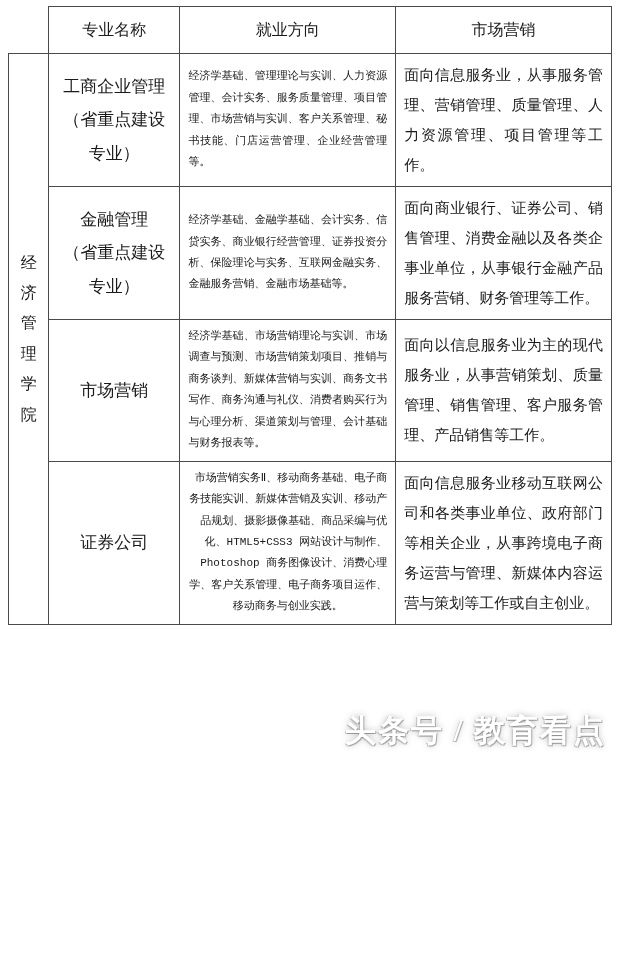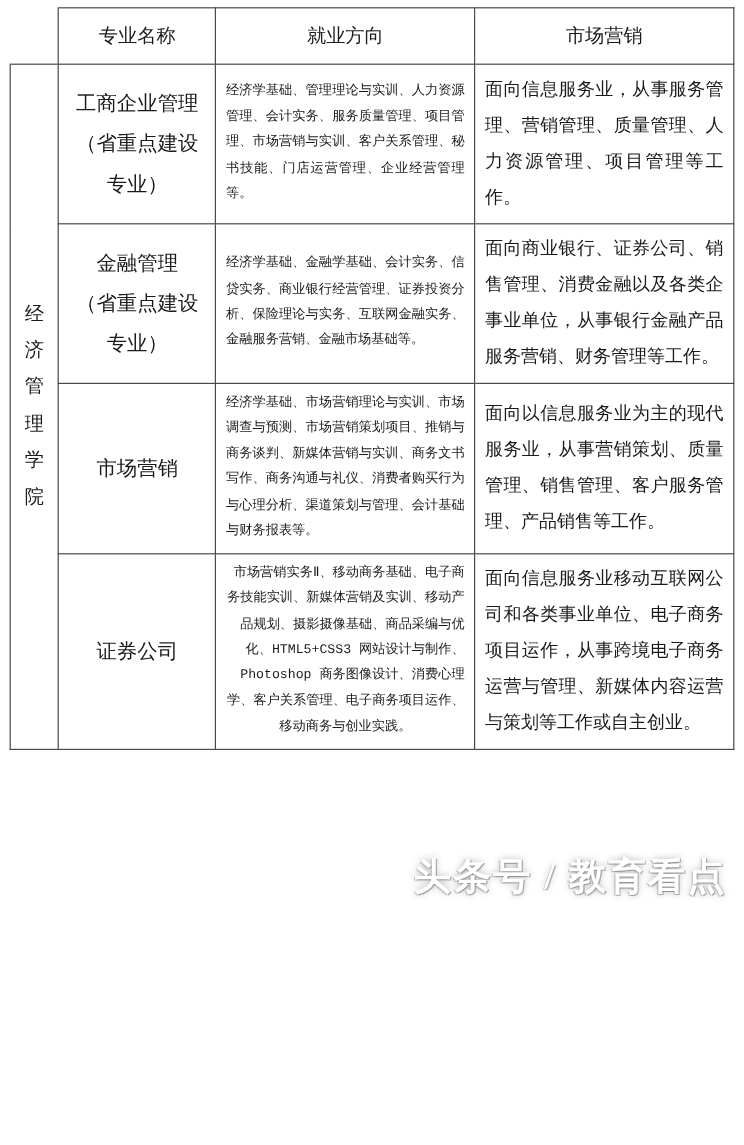--- a/index.html
+++ b/index.html
@@ -165,20 +165,20 @@
         </td>
         <td class="courses-cell">经济学基础、市场营销理论与实训、市场调查与预测、市场营销策划项目、推销与商务谈判、新媒体营销与实训、商务文书写作、商务沟通与礼仪、消费者购买行为与心理分析、渠道策划与管理、会计基础与财务报表等。</td>
         <td class="jobs-cell">面向以信息服务业为主的现代服务业，从事营销策划、质量管理、销售管理、客户服务管理、产品销售等工作。</td>
       </tr>
 
       <tr>
         <td class="major-cell">
           <span class="line">证券公司</span>
         </td>
         <td class="courses-cell centered">市场营销实务Ⅱ、移动商务基础、电子商务技能实训、新媒体营销及实训、移动产品规划、摄影摄像基础、商品采编与优化、HTML5+CSS3 网站设计与制作、Photoshop 商务图像设计、消费心理学、客户关系管理、电子商务项目运作、移动商务与创业实践。</td>
-        <td class="jobs-cell">面向信息服务业移动互联网公司和各类事业单位、电子商务项目运作，从事跨境电子商务运营与管理、新媒体内容运营与策划等工作或自主创业。</td>
+        <td class="jobs-cell">面向信息服务业移动互联网公司和各类事业单位、政府部门等相关企业，从事跨境电子商务运营与管理、新媒体内容运营与策划等工作或自主创业。</td>
       </tr>
 
     </tbody>
   </table>
 
   <div class="watermark">头条号 / 教育看点</div>
 </div>
 
 </body></html>

